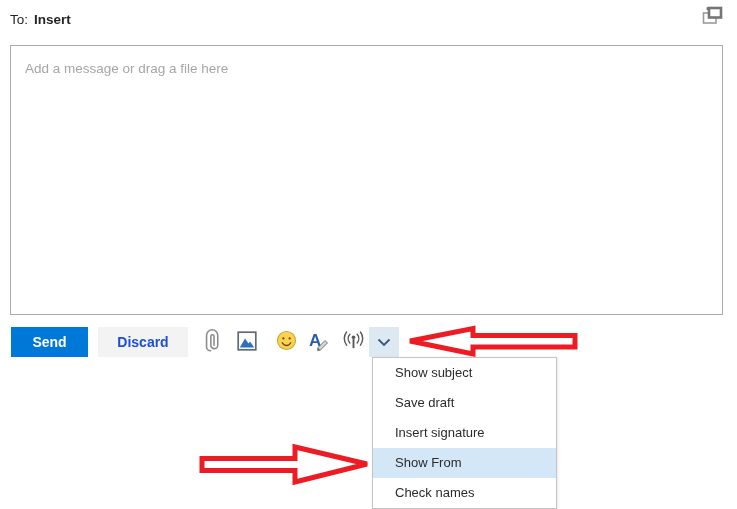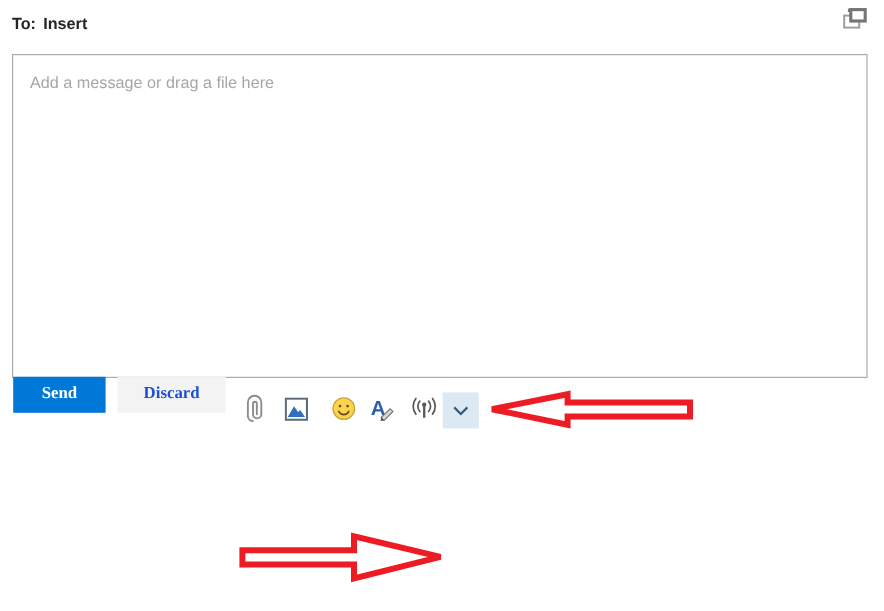--- a/index.html
+++ b/index.html
@@ -10,32 +10,32 @@
     --border-gray:#ababab;
     --icon-gray:#595959;
   }
   *{box-sizing:border-box;margin:0;padding:0;}
   html,body{background:#fff;}
   body{font-family:"Liberation Sans","DejaVu Sans",sans-serif;}
   .stage{position:relative;width:737px;height:509px;background:#fff;overflow:hidden;}
 
   
   .to-row{position:absolute;left:10px;top:12px;font-size:13.5px;color:#252525;}
-  .to-row .to-label{font-weight:700;margin-right:6px;}
+  .to-row .to-label{font-weight:400;margin-right:6px;}
   .to-row .to-value{font-weight:700;}
 
   
   .popout-btn{position:absolute;left:699px;top:5px;width:26px;height:24px;border:none;background:transparent;cursor:pointer;padding:0;}
 
   
   .body-box{position:absolute;left:10px;top:45px;width:713px;height:270px;border:1px solid var(--border-gray);background:#fff;padding-left:15px;}
   .body-box .placeholder{position:absolute;left:14px;top:15px;font-size:13.5px;color:#a6a6a6;}
 
   
-  .btn{position:absolute;top:314px;height:30px;border:none;font-family:Liberation Serif, serif;font-size:14px;cursor:pointer;text-align:center;}
+  .btn{position:absolute;top:327px;height:30px;border:none;font-family:Liberation Sans, sans-serif;font-size:14px;cursor:pointer;text-align:center;}
   .btn-send{left:11px;width:77px;background:var(--accent);color:#fff;font-weight:700;}
   .btn-discard{left:98px;width:90px;background:#f3f3f3;color:#1d4ed8;font-weight:700;}
   .tool-btn{position:absolute;top:327px;height:30px;border:none;background:transparent;cursor:pointer;display:flex;align-items:center;justify-content:center;padding:0;}
   .tool-attach{left:199px;width:28px;}
   .tool-image{left:233px;width:28px;}
   .tool-emoji{left:272px;width:28px;}
   .tool-format{left:303px;width:30px;}
   .tool-broadcast{left:339px;width:28px;}
   .tool-more{left:369px;width:30px;height:30px;background:var(--toggle-active-bg);}
 
@@ -130,20 +130,27 @@
   </button>
 
   <button class="tool-btn tool-more">
     <span>
       <svg width="14" height="9" viewBox="0 0 14 9">
         <polyline points="1.5,1.5 7,7 12.5,1.5" fill="none" stroke="#3c5a76" stroke-width="1.9"></polyline>
       </svg>
     </span>
   </button>
 
+  <div class="dropdown">
+    <div class="menu-item">Show subject</div>
+    <div class="menu-item">Save draft</div>
+    <div class="menu-item">Insert signature</div>
+    <div class="menu-item highlighted">Show From</div>
+    <div class="menu-item">Check names</div>
+  </div>
 
   <svg class="arrow-svg arrow-left-svg" width="176" height="34" viewBox="0 0 176 34">
     <polygon class="arrow-shape" points="6,17 69,4.5 69,11.5 171,11.5 171,23 69,23 69,30"></polygon>
   </svg>
   <svg class="arrow-svg arrow-right-svg" width="176" height="44" viewBox="0 0 176 44">
     <polygon class="arrow-shape" points="5,16.5 98,16.5 98,5 170,22 98,40 98,28.5 5,28.5"></polygon>
   </svg>
 
 </div>
 

